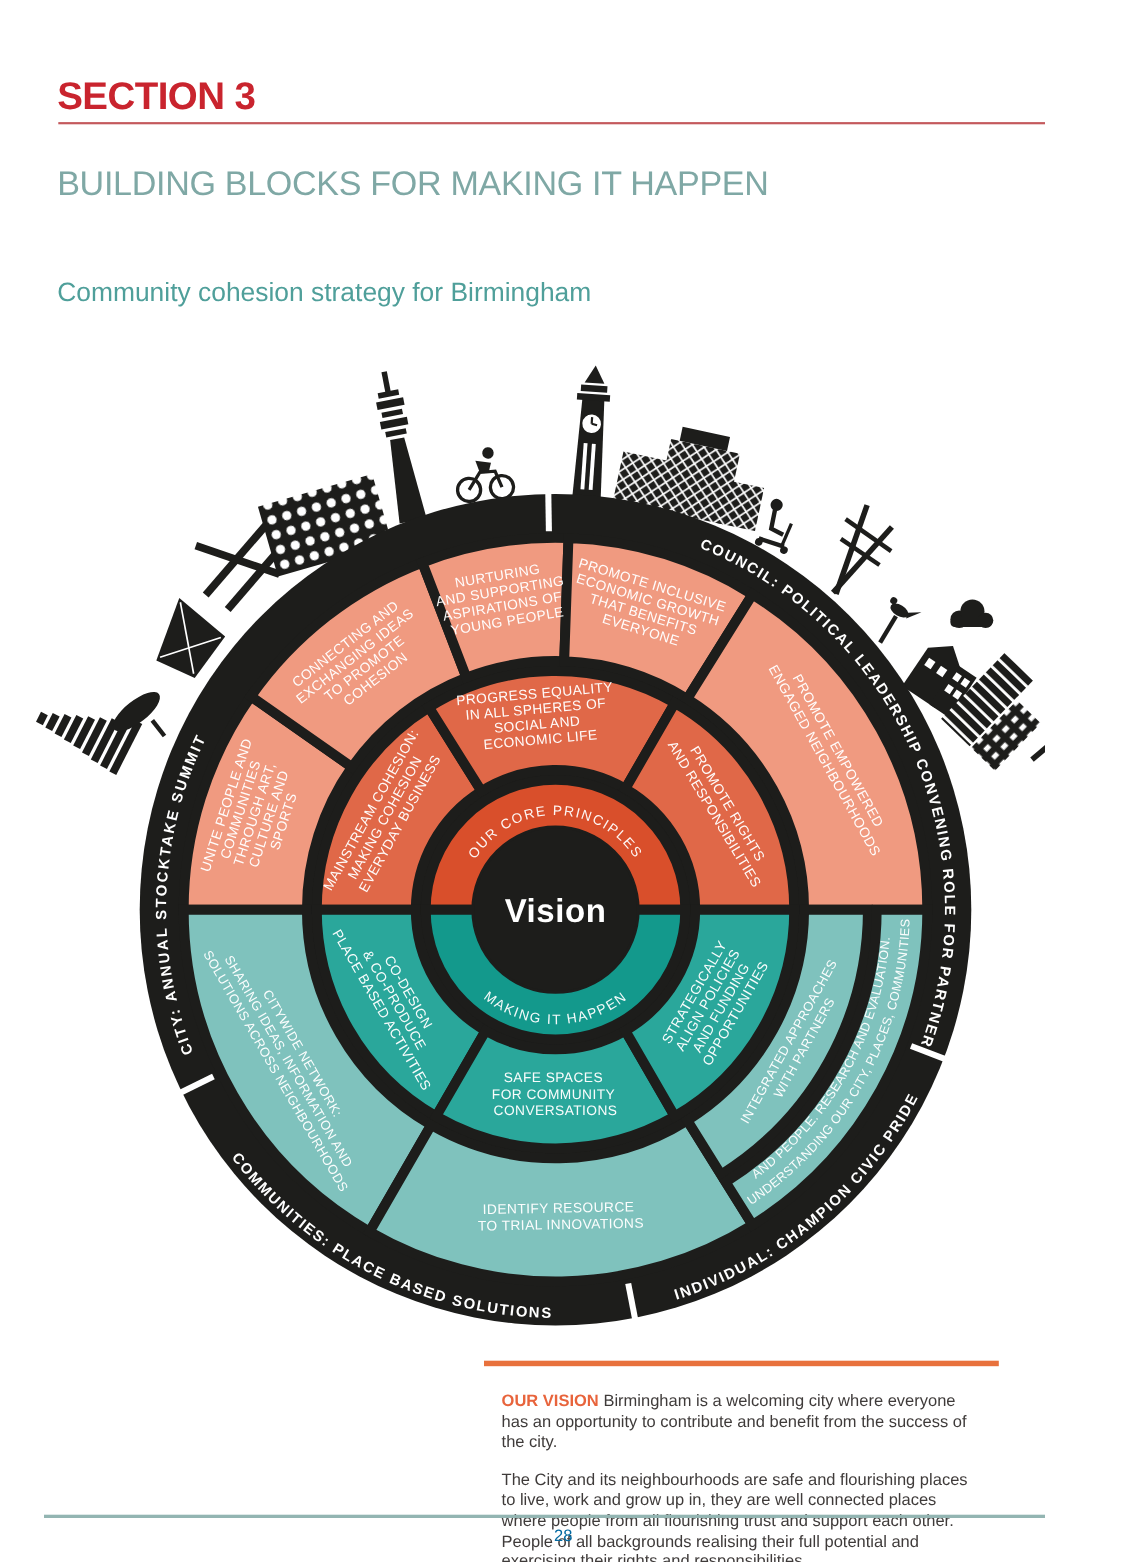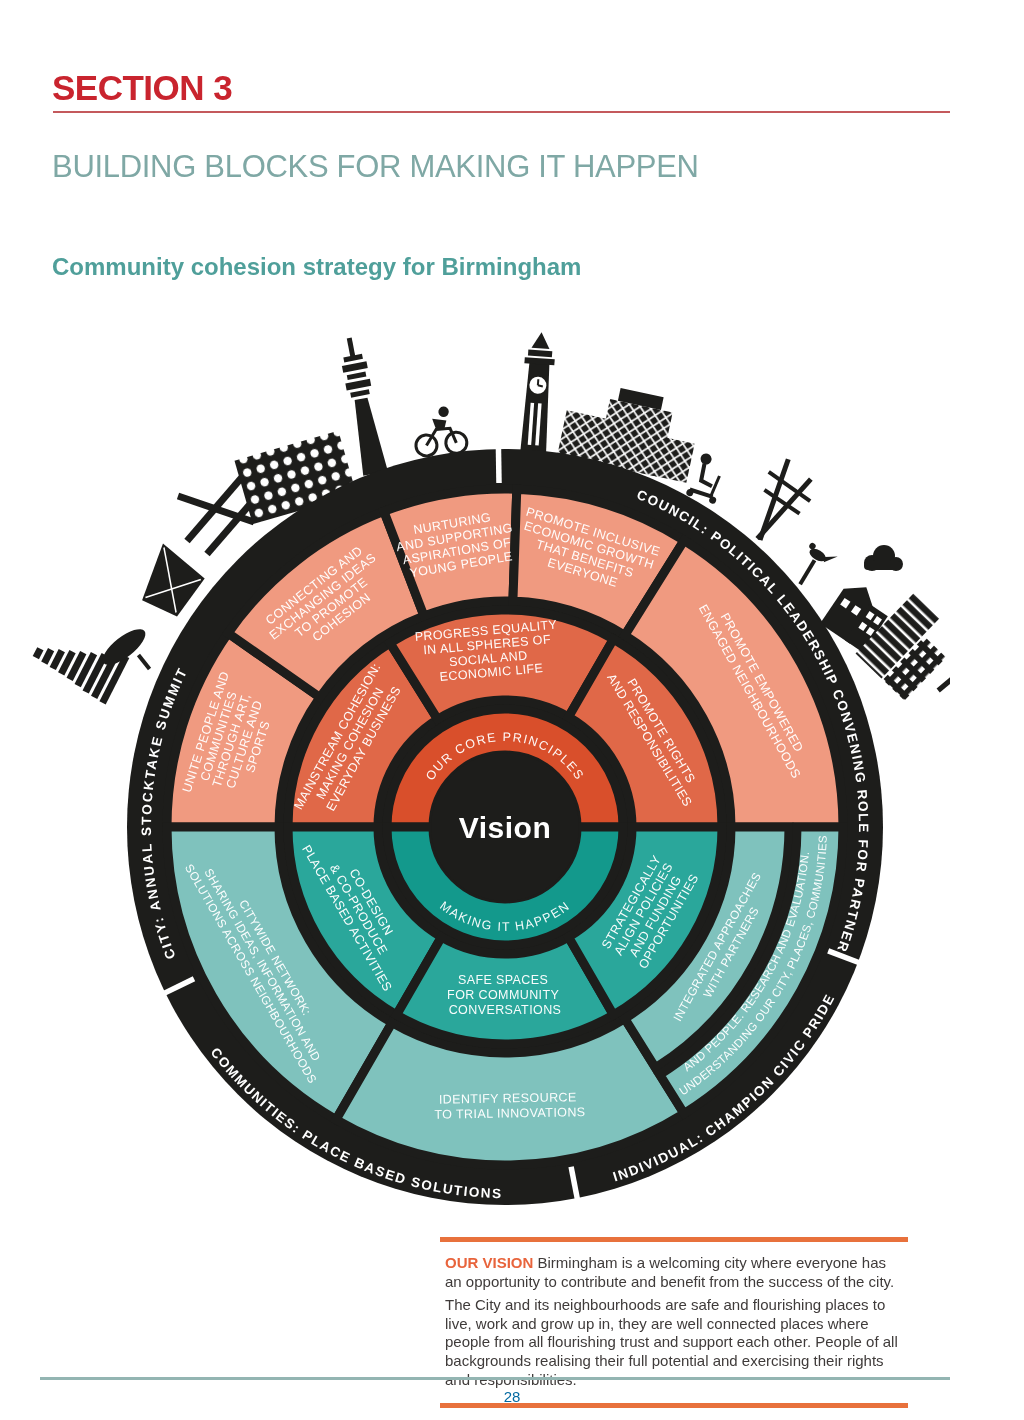--- a/index.html
+++ b/index.html
@@ -4,35 +4,35 @@
 <style>
   html,body { margin:0; padding:0; background:#fff; }
   body { width:1024px; height:1420px; font-family:"Liberation Sans",sans-serif; }
   .page { position:relative; width:950px; height:1420px; background:#fff; overflow:hidden; }
 
   .section-label { position:absolute; left:52px; top:68px; font-size:35px; font-weight:bold;
     color:#c9242e; letter-spacing:-0.5px; }
   .section-rule { position:absolute; left:53px; top:111px; width:917px; height:2px; background:#c4595c; }
   .page-title { position:absolute; left:52px; top:149px; font-size:31px; font-weight:normal;
     color:#7fa8a5; letter-spacing:-0.3px; }
-  .page-subtitle { position:absolute; left:52px; top:253px; font-size:24px; font-weight:bold;
+  .page-subtitle { position:absolute; left:52px; top:253px; font-size:24px; font-weight:normal;
     color:#4f9f9a; }
 
   .wheel-svg { position:absolute; left:0; top:325px; }
   svg { font-family:"Liberation Sans",sans-serif; }
   .seg { font-size:12.5px; fill:rgba(255,255,255,0.97); letter-spacing:0.4px; text-anchor:middle; }
   .seg-sm { font-size:11.8px; }
   .ring-label { font-size:13.5px; font-weight:bold; fill:#ffffff; letter-spacing:1.6px; }
   .inner-label { font-size:12.5px; fill:rgba(255,255,255,0.95); letter-spacing:1.5px; text-anchor:middle; }
   .arcseg { font-size:11.5px; fill:rgba(255,255,255,0.96); letter-spacing:0.3px; text-anchor:middle; }
   .vision-word { font-size:30px; font-weight:bold; fill:#ffffff; text-anchor:middle; letter-spacing:0.5px; }
 
   .vision-box { position:absolute; left:440px; top:1237px; width:468px;
     border-top:5px solid #e8713c; border-bottom:5px solid #e8713c; padding:7px 0 9px 0; }
-  .vision-p { margin:5px; font-size:15px; line-height:18.6px; color:#3f3b3a; }
+  .vision-p { margin:16px; font-size:15px; line-height:18.6px; color:#3f3b3a; }
   .vision-label { color:#e8643c; font-weight:bold; }
 
   .footer-rule { position:absolute; left:40px; top:1377px; width:944px; height:3px; background:#93b5b2; }
   .footer-page { position:absolute; left:0; top:1388px; width:1024px; text-align:center;
     font-size:15px; color:#0369a1; }
 </style>
 </head>
 <body>
 
 <div class="page">

